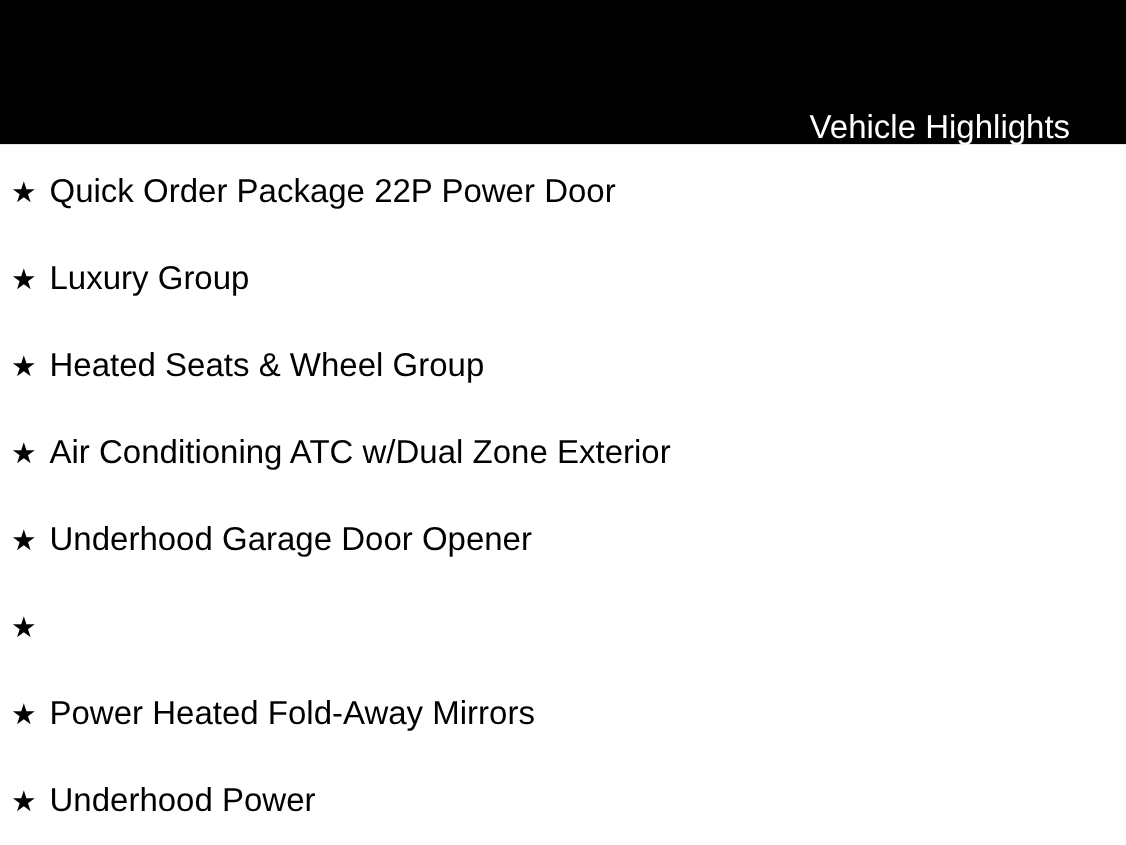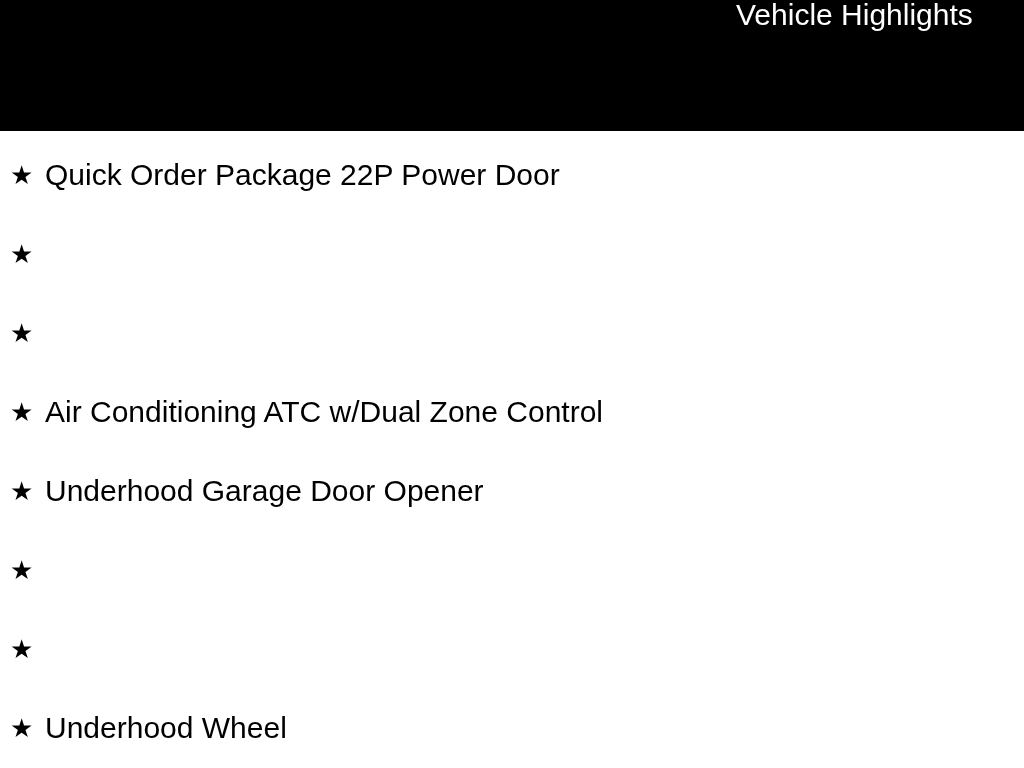--- a/index.html
+++ b/index.html
@@ -10,21 +10,21 @@
     height: 768px;
     background: #ffffff;
     font-family: "Liberation Sans", sans-serif;
     overflow: hidden;
   }
   .header {
     width: 1024px;
     height: 131px;
     background: #000000;
     display: flex;
-    align-items: flex-start;
+    align-items: flex-end;
   }
   .header-title {
     margin-left: 736px;
     color: #ffffff;
     font-size: 30px;
     line-height: 1;
     white-space: nowrap;
   }
   .highlights-list {
     list-style: none;
@@ -55,35 +55,38 @@
   <span class="header-title">Vehicle Highlights</span>
 </div>
 
 <ul class="highlights-list">
   <li class="highlight-item">
     <span class="star">★</span>
     <span class="label">Quick Order Package 22P Power Door</span>
   </li>
   <li class="highlight-item">
     <span class="star">★</span>
+    <span class="label">Luxury Group</span>
   </li>
   <li class="highlight-item">
     <span class="star">★</span>
+    <span class="label">Heated Seats &amp; Wheel Group</span>
   </li>
   <li class="highlight-item">
     <span class="star">★</span>
-    <span class="label">Air Conditioning ATC w/Dual Zone Control</span>
+    <span class="label">Air Conditioning ATC w/Dual Zone Exterior</span>
   </li>
   <li class="highlight-item">
     <span class="star">★</span>
     <span class="label">Underhood Garage Door Opener</span>
   </li>
   <li class="highlight-item">
     <span class="star">★</span>
   </li>
   <li class="highlight-item">
     <span class="star">★</span>
+    <span class="label">Power Heated Fold-Away Mirrors</span>
   </li>
   <li class="highlight-item">
     <span class="star">★</span>
-    <span class="label">Underhood Wheel</span>
+    <span class="label">Underhood Power</span>
   </li>
 </ul>
 
 </body></html>

